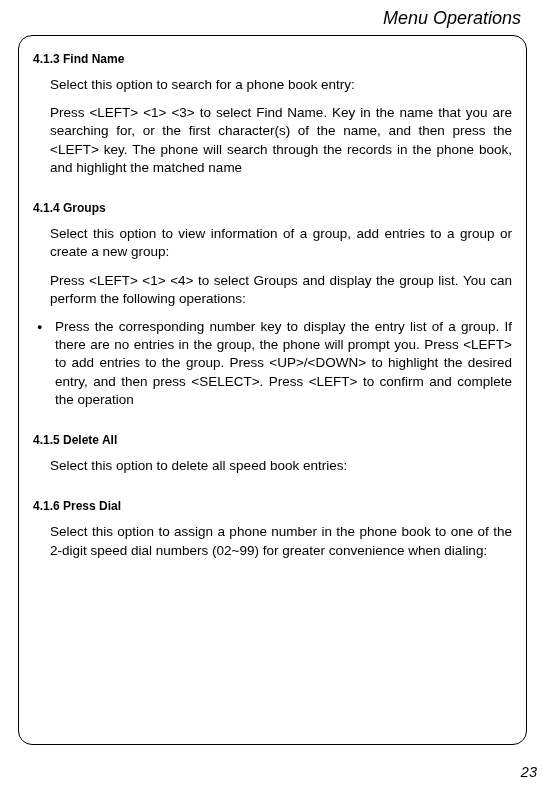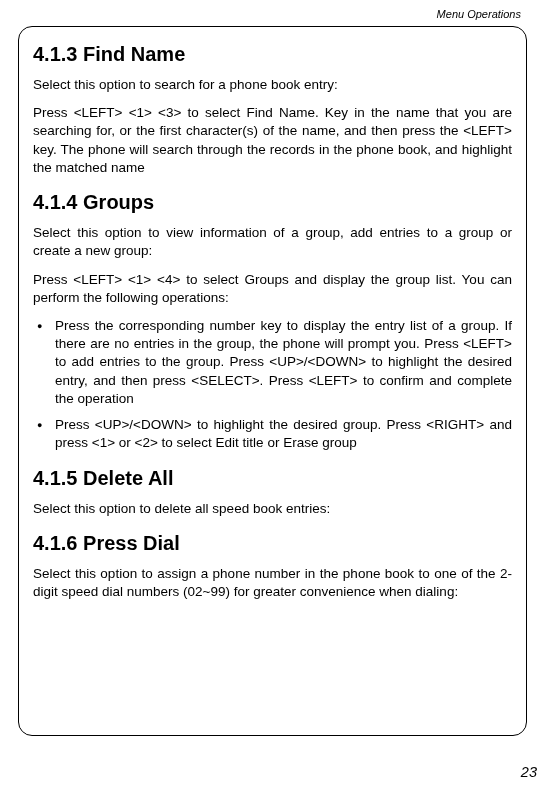--- a/index.html
+++ b/index.html
@@ -7,44 +7,45 @@
       width: 545px;
       height: 790px;
       font-family: Arial, Helvetica, sans-serif;
       background: #fff;
       position: relative;
       padding: 8px 18px 10px 18px;
     }
     .header {
       text-align: right;
       font-style: italic;
-      font-size: 11px;
+      font-size: 18px;
       margin-bottom: 6px;
       padding-right: 6px;
     }
     .content-box {
       border: 1.5px solid #000;
       border-radius: 14px;
       padding: 14px 14px 14px 14px;
       height: 710px;
     }
     .h3 {
-      font-size: 20px;
+      font-size: 12px;
       font-weight: bold;
       margin-bottom: 10px;
       margin-top: 2px;
     }
     .h3.mt {
-      margin-top: 14px;
+      margin-top: 24px;
     }
     .p {
       font-size: 13.5px;
       line-height: 1.35;
       margin-bottom: 10px;
       text-align: justify;
+      margin-left: 17px;
     }
     .p .b { font-weight: normal; }
     ul {
       list-style: none;
       padding: 0;
       margin: 0 0 6px 0;
     }
     li {
       font-size: 13.5px;
       line-height: 1.35;
@@ -82,23 +83,20 @@
     <span>Press &lt;LEFT&gt; &lt;1&gt; &lt;3&gt; to select </span><span class="b">Find Name</span><span>. Key in the name that you are searching for, or the first character(s) of the name, and then press the &lt;LEFT&gt; key. The phone will search through the records in the phone book, and highlight the matched name</span>
   </div>
 
   <div class="h3 mt">4.1.4 Groups</div>
   <div class="p">Select this option to view information of a group, add entries to a group or create a new group:</div>
   <div class="p">
     <span>Press &lt;LEFT&gt; &lt;1&gt; &lt;4&gt; to select </span><span class="b">Groups</span><span> and display the group list. You can perform the following operations:</span>
   </div>
   <ul>
     <li>Press the corresponding number key to display the entry list of a group. If there are no entries in the group, the phone will prompt you. Press &lt;LEFT&gt; to add entries to the group. Press &lt;UP&gt;/&lt;DOWN&gt; to highlight the desired entry, and then press &lt;SELECT&gt;. Press &lt;LEFT&gt; to confirm and complete the operation</li>
-    <li>
-      <span>Press &lt;UP&gt;/&lt;DOWN&gt; to highlight the desired group. Press &lt;RIGHT&gt; and press &lt;1&gt; or &lt;2&gt; to select </span><span class="b">Edit title</span><span> or </span><span class="b">Erase group</span>
-    </li>
   </ul>
 
   <div class="h3 mt">4.1.5 Delete All</div>
   <div class="p">Select this option to delete all speed book entries:</div>
 
   <div class="h3 mt">4.1.6 Press Dial</div>
   <div class="p">Select this option to assign a phone number in the phone book to one of the 2-digit speed dial numbers (02~99) for greater convenience when dialing:</div>
 
 </div>
 

